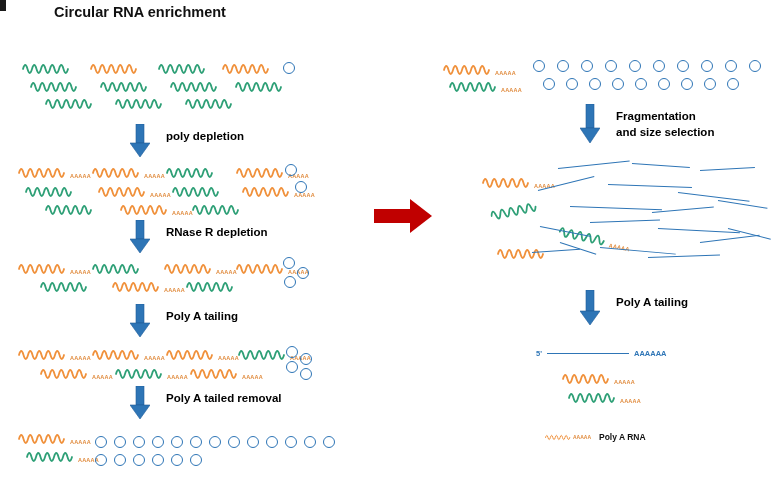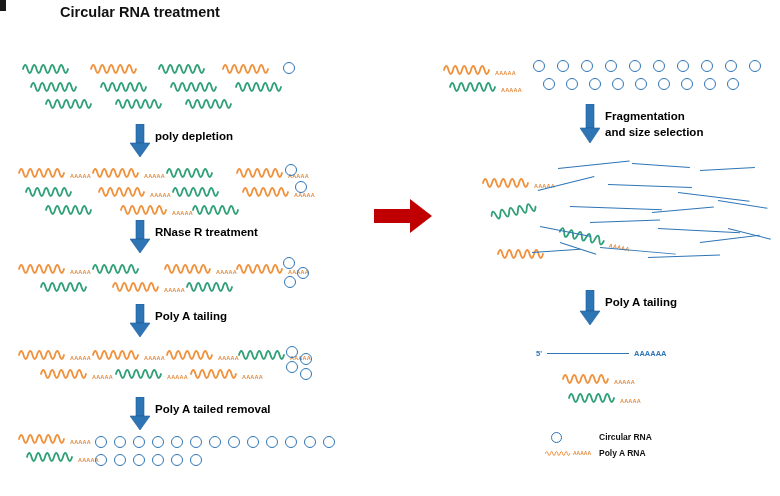--- a/index.html
+++ b/index.html
@@ -3,21 +3,21 @@
 <meta charset="utf-8">
 <style>
   html,body{margin:0;padding:0;background:#fff;}
   .canvas{position:relative;width:780px;height:496px;background:#ffffff;overflow:hidden;
           font-family:"Liberation Sans",sans-serif;}
   .corner-mark{position:absolute;left:0;top:0;width:6px;height:11px;background:#1a1a1a;}
   .title{position:absolute;font-weight:bold;font-size:14.5px;color:#111;text-align:center;}
   #title-left{left:25px;top:4px;width:230px;}
   #title-right{left:475px;top:4px;width:260px;}
 
-  .step{position:absolute;display:flex;align-items:flex-start;gap:5px;}
+  .step{position:absolute;display:flex;align-items:flex-start;gap:16px;}
   .steplabel{font-weight:bold;font-size:11.5px;color:#000;margin-top:5px;white-space:pre-line;line-height:1.35;}
   .darrow{flex:0 0 auto;}
 
   .squig{position:absolute;display:flex;align-items:center;height:14px;}
   .wave{display:block;}
   .tail{font-size:5.5px;font-weight:bold;color:#E08A3C;letter-spacing:.2px;margin-left:2px;margin-top:5px;white-space:nowrap;}
 
   .circ{position:absolute;width:12px;height:12px;border:1.6px solid #2E75B6;border-radius:50%;
         box-sizing:border-box;background:transparent;}
   .frag{position:absolute;height:0;border-top:1.3px solid #2E75B6;transform-origin:left center;}
@@ -39,47 +39,47 @@
 <div class="canvas">
 
   <svg width="0" height="0" style="position:absolute" aria-hidden="true">
     <defs>
       <path id="wavepath" d="M1 7 Q3.25 -1 5.5 7 T10 7 T14.5 7 T19 7 T23.5 7 T28 7 T32.5 7 T37 7 T41.5 7 T46 7" fill="none" stroke="currentColor" stroke-width="1.8" stroke-linecap="round"></path>
     </defs>
   </svg>
 
   <div class="corner-mark"></div>
 
-  <div class="title" id="title-left">Circular RNA treatment</div>
+  <div class="title" id="title-left">Circular RNA enrichment</div>
 
   <div class="step" style="left:130px;top:124px">
     <svg class="darrow" width="20" height="34">
       <rect x="6" y="0" width="8" height="19" fill="#2E75B6" stroke="#1F5C99" stroke-width="0.6"></rect>
       <polygon points="0,19 20,19 10,33" fill="#2E75B6" stroke="#1F5C99" stroke-width="0.6"></polygon>
     </svg>
     <span class="steplabel">poly depletion</span>
   </div>
 
   <div class="step" style="left:130px;top:220px">
     <svg class="darrow" width="20" height="34">
       <rect x="6" y="0" width="8" height="19" fill="#2E75B6" stroke="#1F5C99" stroke-width="0.6"></rect>
       <polygon points="0,19 20,19 10,33" fill="#2E75B6" stroke="#1F5C99" stroke-width="0.6"></polygon>
     </svg>
-    <span class="steplabel">RNase R treatment</span>
+    <span class="steplabel">RNase R depletion</span>
   </div>
 
   <div class="step" style="left:130px;top:304px">
     <svg class="darrow" width="20" height="34">
       <rect x="6" y="0" width="8" height="19" fill="#2E75B6" stroke="#1F5C99" stroke-width="0.6"></rect>
       <polygon points="0,19 20,19 10,33" fill="#2E75B6" stroke="#1F5C99" stroke-width="0.6"></polygon>
     </svg>
     <span class="steplabel">Poly A tailing</span>
   </div>
 
-  <div class="step" style="left:130px;top:397px">
+  <div class="step" style="left:130px;top:386px">
     <svg class="darrow" width="20" height="34">
       <rect x="6" y="0" width="8" height="19" fill="#2E75B6" stroke="#1F5C99" stroke-width="0.6"></rect>
       <polygon points="0,19 20,19 10,33" fill="#2E75B6" stroke="#1F5C99" stroke-width="0.6"></polygon>
     </svg>
     <span class="steplabel">Poly A tailed removal</span>
   </div>
 
   <div class="step" style="left:580px;top:104px">
     <svg class="darrow" width="20" height="40">
       <rect x="6" y="0" width="8" height="24" fill="#2E75B6" stroke="#1F5C99" stroke-width="0.6"></rect>
@@ -102,26 +102,20 @@
     <polygon points="36,1 58,18 36,35" fill="#C00000"></polygon>
   </svg>
 
   <div class="linear-rna">
     <span class="lin-label">5'</span>
     <span class="lin-line"></span>
     <span class="lin-label">AAAAAA</span>
   </div>
 
   <div class="legend">
-    <div class="lrow">
-      <span class="licon">
-          <span class="circ-icon"></span>
-        </span>
-      <span class="llabel">Circular RNA</span>
-    </div>
     <div class="lrow">
       <span class="licon">
         <svg width="28" height="9" viewBox="0 0 50 14" style="color:#F0913C">
             <use href="#wavepath"></use>
           </svg>
         <span class="ltail">AAAAA</span>
       </span>
       <span class="llabel">Poly A RNA</span>
     </div>
   </div>

